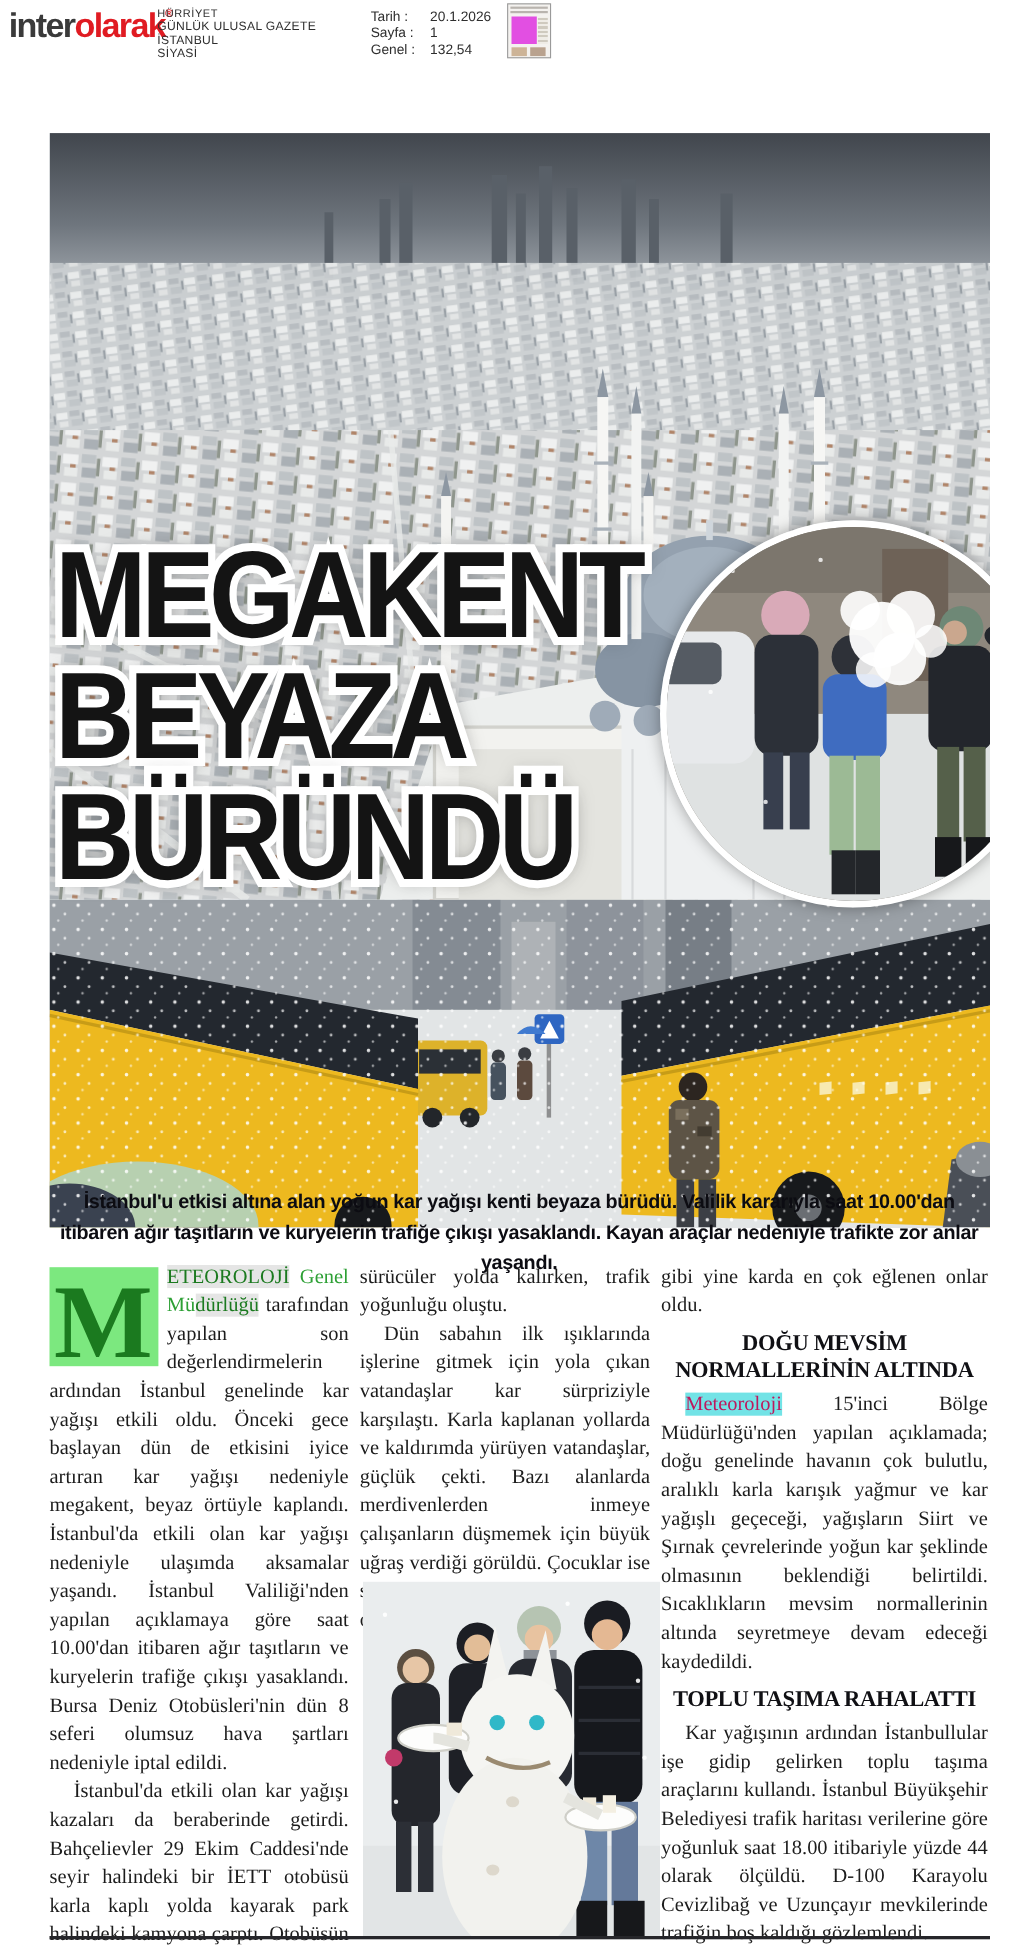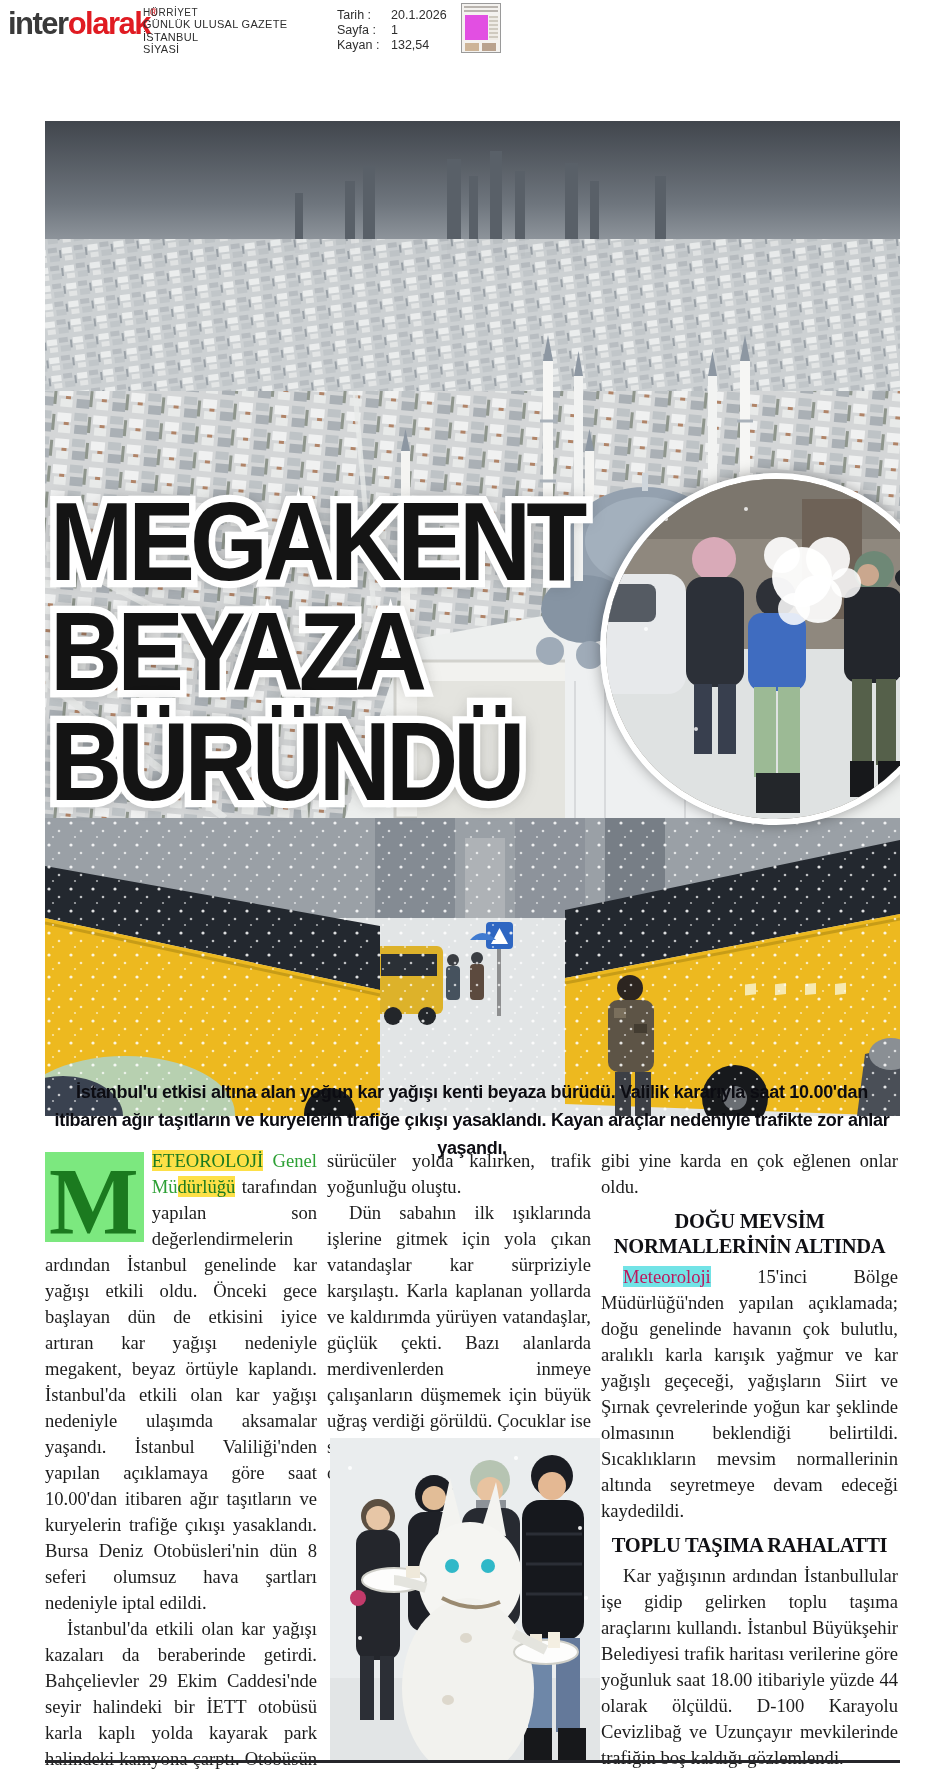--- a/index.html
+++ b/index.html
@@ -53,21 +53,21 @@
   .colbox{position:absolute;top:1148px;font-family:"Liberation Serif","DejaVu Serif",serif;
           font-size:18.6px;line-height:26px;color:#1c1c1c;text-align:justify;}
   .c1{left:45px;width:272px;}
   .c2{left:327px;width:264px;}
   .c3{left:601px;width:297px;}
   .colbox p{margin:0;}
   .colbox p.ind{text-indent:22px;}
   .dropcap{float:left;font-family:"Liberation Serif","DejaVu Serif",serif;font-weight:bold;
            font-size:95px;line-height:76px;color:#1b7a1f;background:#7ce87f;
            padding:12px 5px 2px 4px;margin:4px 8px 2px 0;}
-  .hl-green{background:#fde047;color:#1b7a1f;}
+  .hl-green{background:#e5e5e5;color:#1b7a1f;}
   .txt-green{color:#2da035;}
   .hl-cyan{background:#72e3e6;color:#be185d;}
   .subhead{font-family:Liberation Serif, serif;font-weight:bold;
            font-size:20.5px;line-height:25px;text-align:center;color:#101014;
            letter-spacing:-.3px;margin:9px 0 5px 0;}
 
   
   .family{position:absolute;left:330px;top:1438px;width:270px;height:324px;overflow:hidden;background:#eaecee;}
 
   .bottomrule{position:absolute;left:45px;top:1760px;width:855px;height:3px;background:#26262a;}
@@ -88,21 +88,21 @@
   <div class="meta">
     <div class="row">
       <span class="lab">Tarih :</span>
       <span class="val">20.1.2026</span>
     </div>
     <div class="row">
       <span class="lab">Sayfa :</span>
       <span class="val">1</span>
     </div>
     <div class="row">
-      <span class="lab">Kayan :</span>
+      <span class="lab">Genel :</span>
       <span class="val">132,54</span>
     </div>
   </div>
   <div class="thumb">
     <div class="tline" style="top:2px"></div>
     <div class="tline" style="top:6px"></div>
     <div class="mag"></div>
     <div class="col"></div>
     <div class="ph1"></div>
     <div class="ph2"></div>

